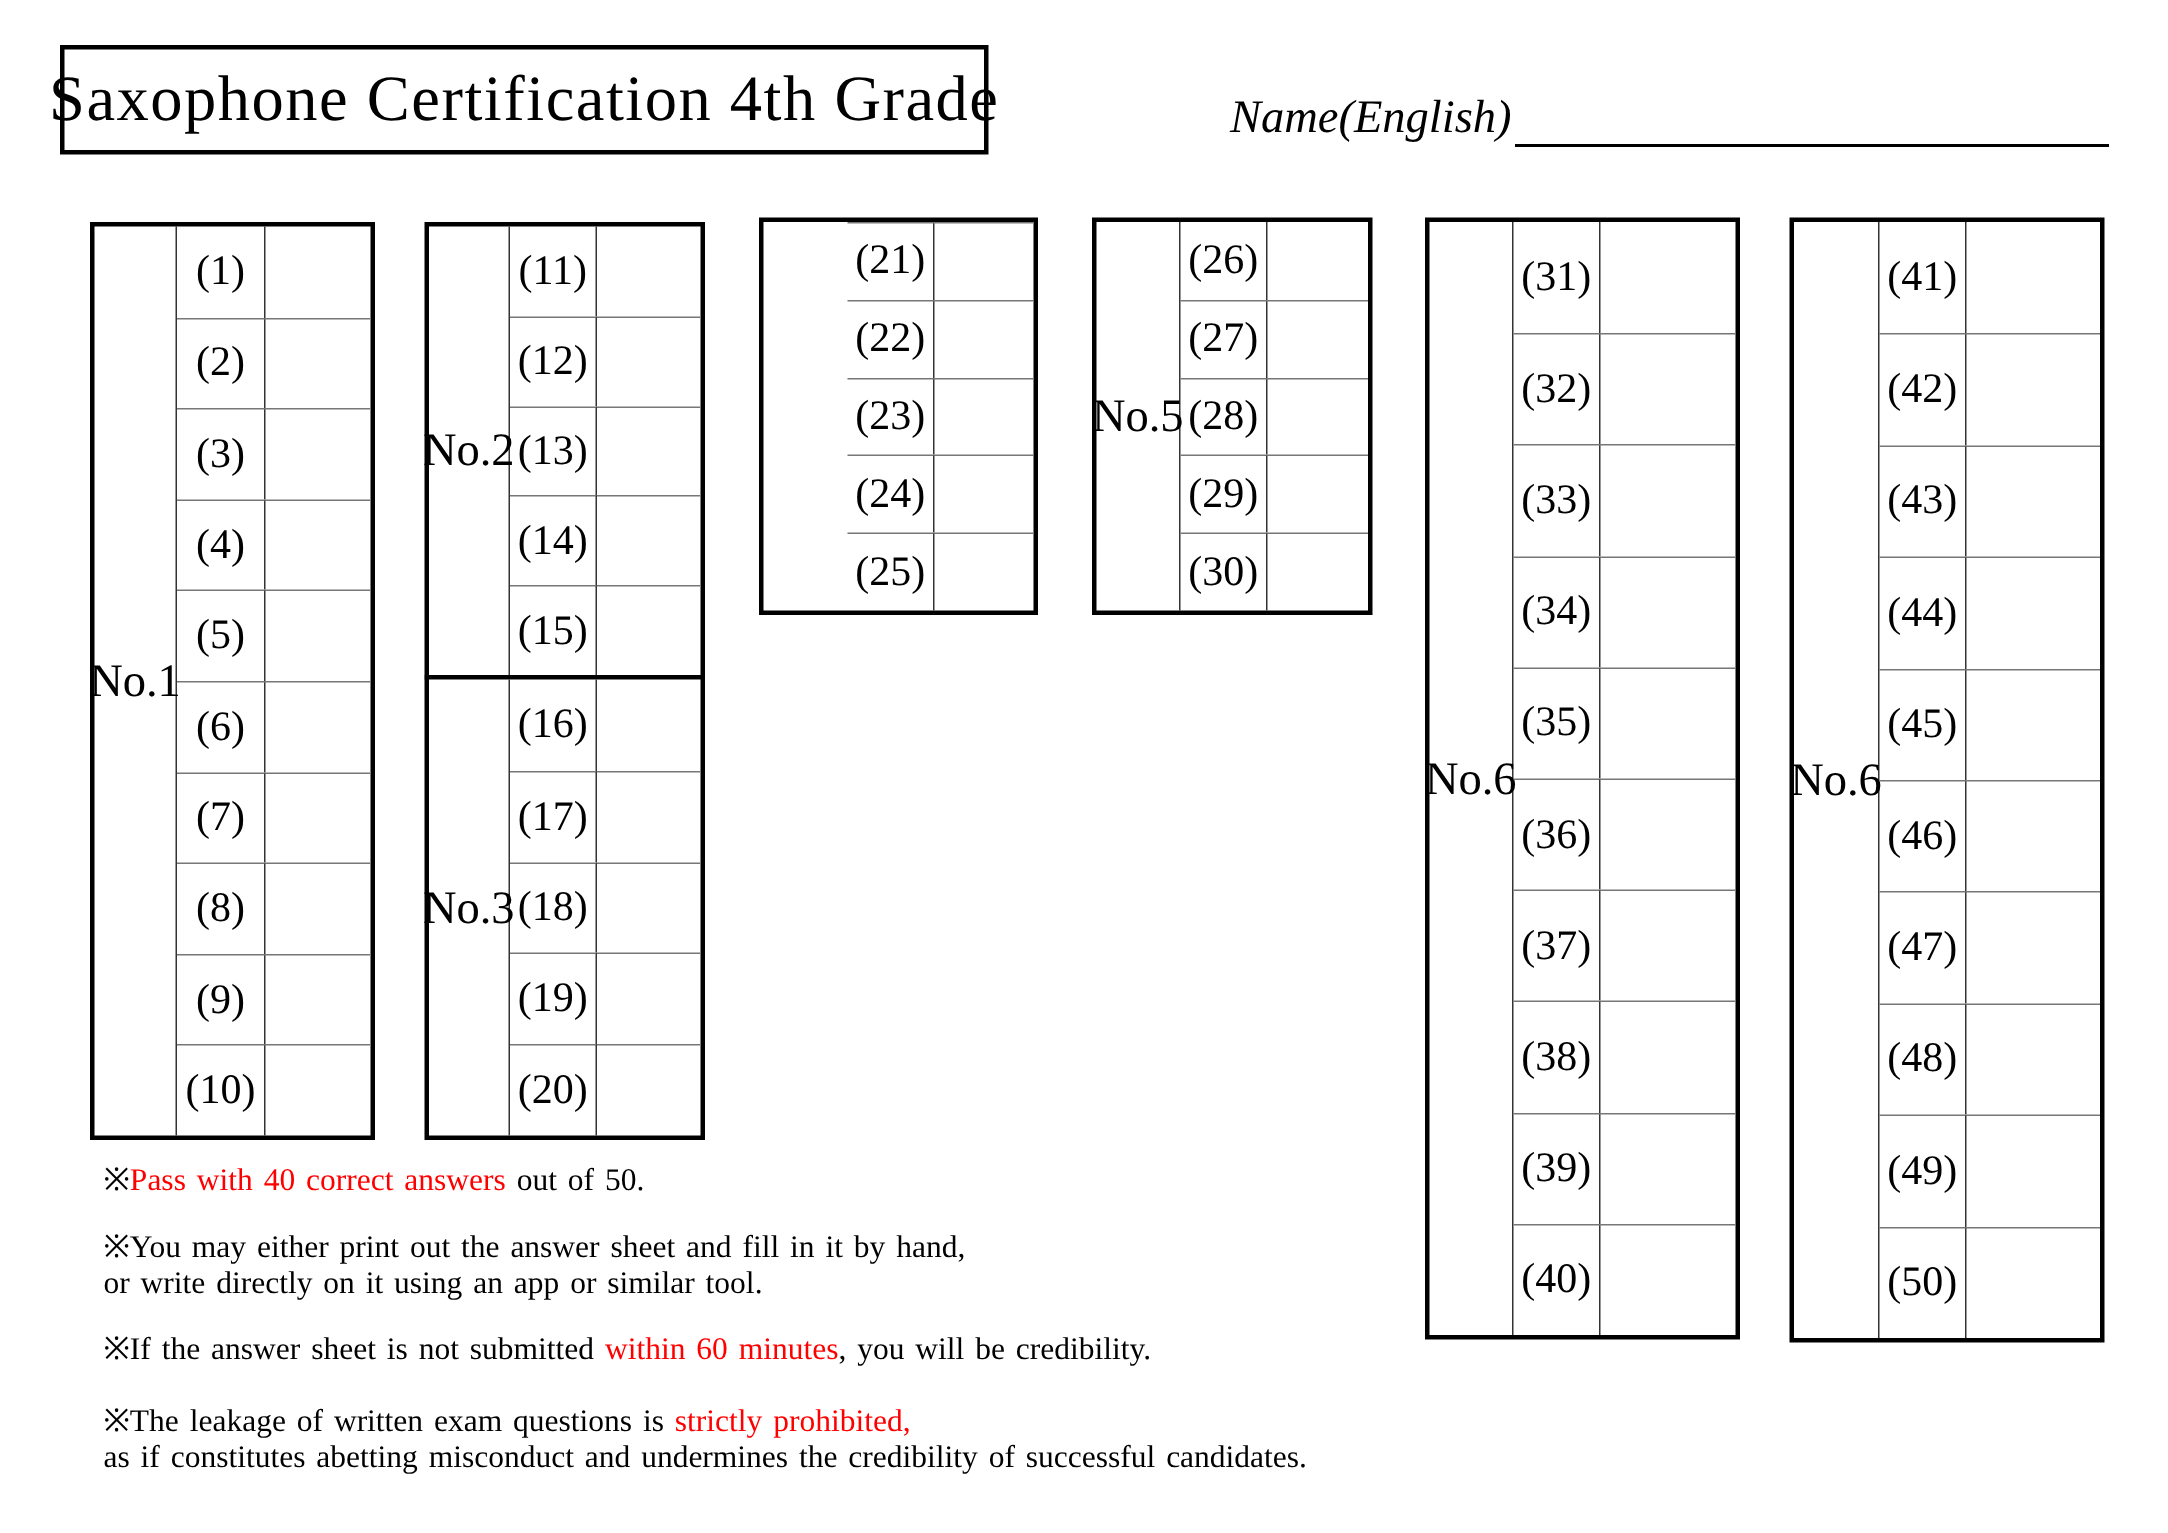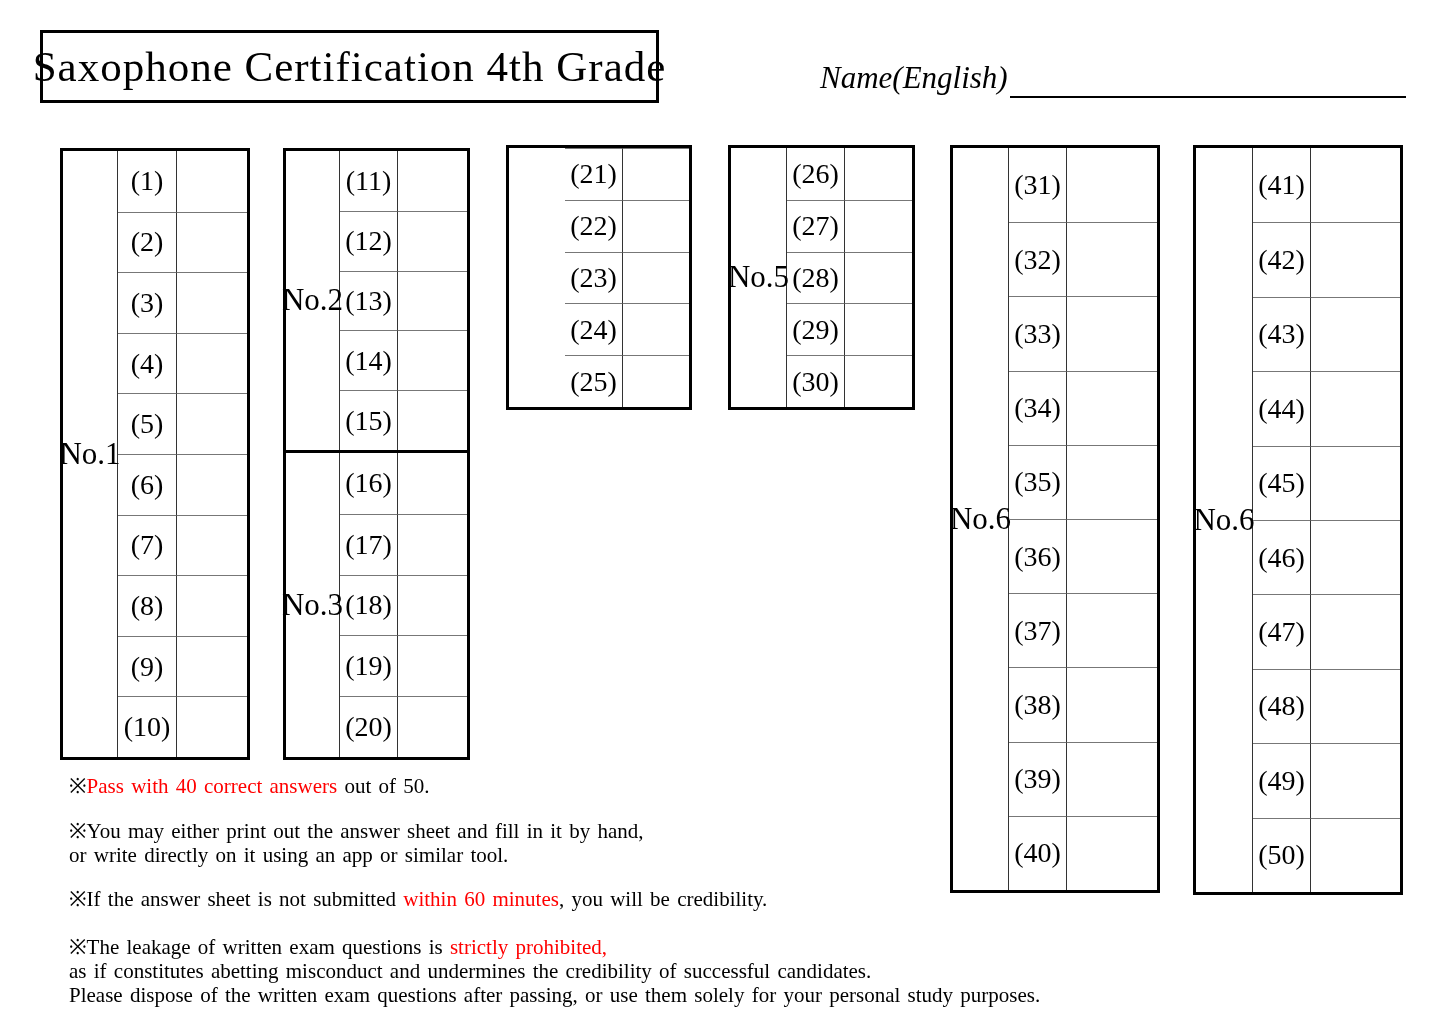--- a/index.html
+++ b/index.html
@@ -200,15 +200,14 @@
     <div class="note note-1">
       <div class="note-line"><span>※You may either print out the answer sheet and fill in it by hand,</span></div>
       <div class="note-line"><span>or write directly on it using an app or similar tool.</span></div>
     </div>
     <div class="note note-2">
       <div class="note-line"><span>※If the answer sheet is not submitted </span><span class="red">within 60 minutes</span><span>, you will be credibility.</span></div>
     </div>
     <div class="note note-3">
       <div class="note-line"><span>※The leakage of written exam questions is </span><span class="red">strictly prohibited,</span></div>
       <div class="note-line"><span>as if constitutes abetting misconduct and undermines the credibility of successful candidates.</span></div>
-      <div class="note-line"><span>Please dispose of the written exam questions after passing, or use them solely for your personal study purposes.</span></div>
     </div>
   </div>
 
 </body></html>

